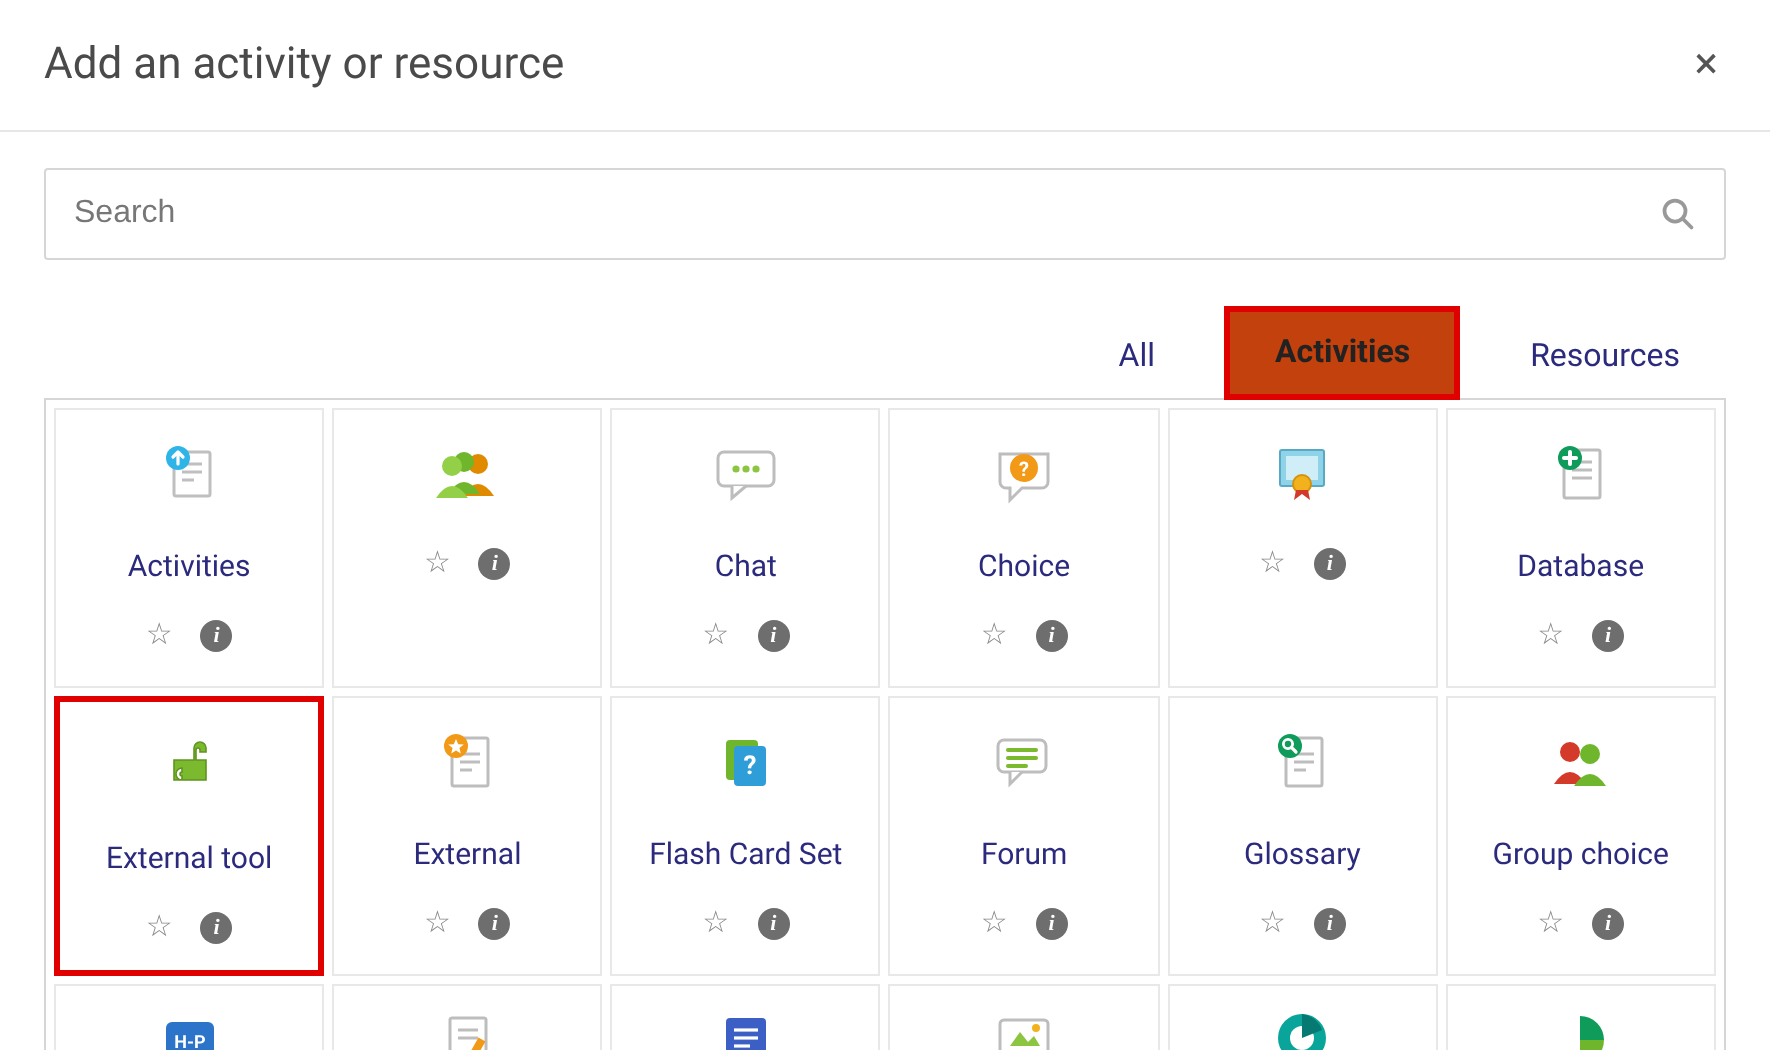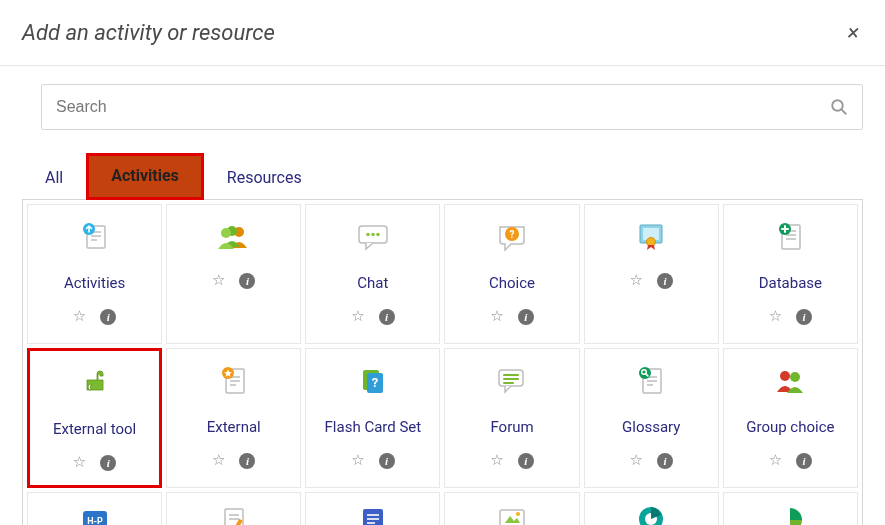--- a/index.html
+++ b/index.html
@@ -13,21 +13,20 @@
   .modal {
     position: relative;
     padding: 0;
   }
   .modal-header {
     padding: 20px 22px 20px 22px;
     border-bottom: 1px solid #e6e6e6;
     display: flex;
     align-items: center;
     justify-content: space-between;
-    font-style: italic;
   }
   .modal-title {
     font-size: 22px;
     font-weight: 400;
     color: #4a4a4a;
   }
   .close-btn {
     font-size: 22px;
     color: #555;
     cursor: pointer;
@@ -37,41 +36,41 @@
   .modal-body {
     padding: 18px 22px 0 22px;
   }
   .search-wrap {
     position: relative;
     border: 1px solid #d6d6d6;
     border-radius: 2px;
     height: 46px;
     display: flex;
     align-items: center;
-    margin-left: 19px;
   }
   .search-input {
     flex: 1;
     border: none;
     outline: none;
     font-size: 16px;
     padding: 0 14px;
     color: #555;
     background: transparent;
   }
   .search-input::placeholder { color: #777; }
   .search-icon {
     padding: 0 14px;
     color: #999;
   }
   .tabs {
     display: flex;
     align-items: flex-end;
     margin-top: 22px;
-    gap: 0;
+    gap: 12px;
+    justify-content: flex-end;
   }
   .tab {
     padding: 10px 22px 12px 22px;
     font-size: 16px;
     color: #2b2a7c;
     cursor: pointer;
     border: 1px solid transparent;
     position: relative;
     top: 1px;
   }

